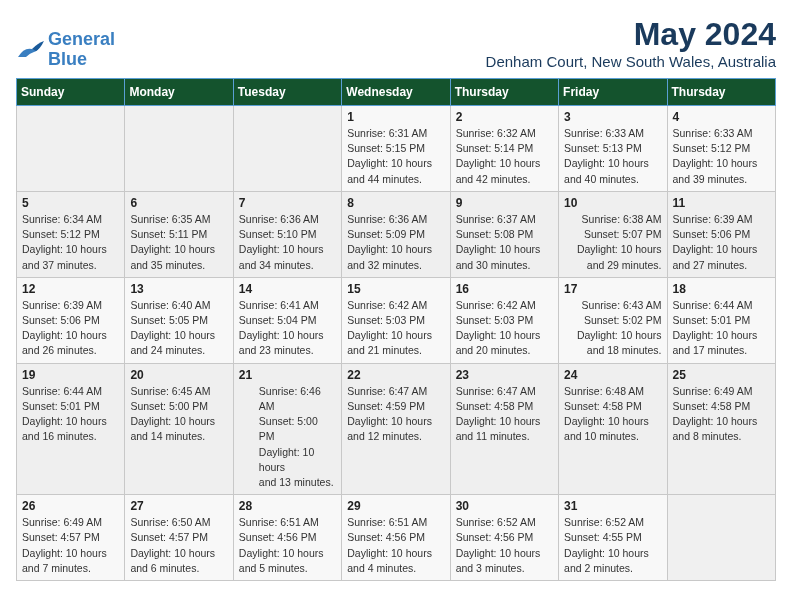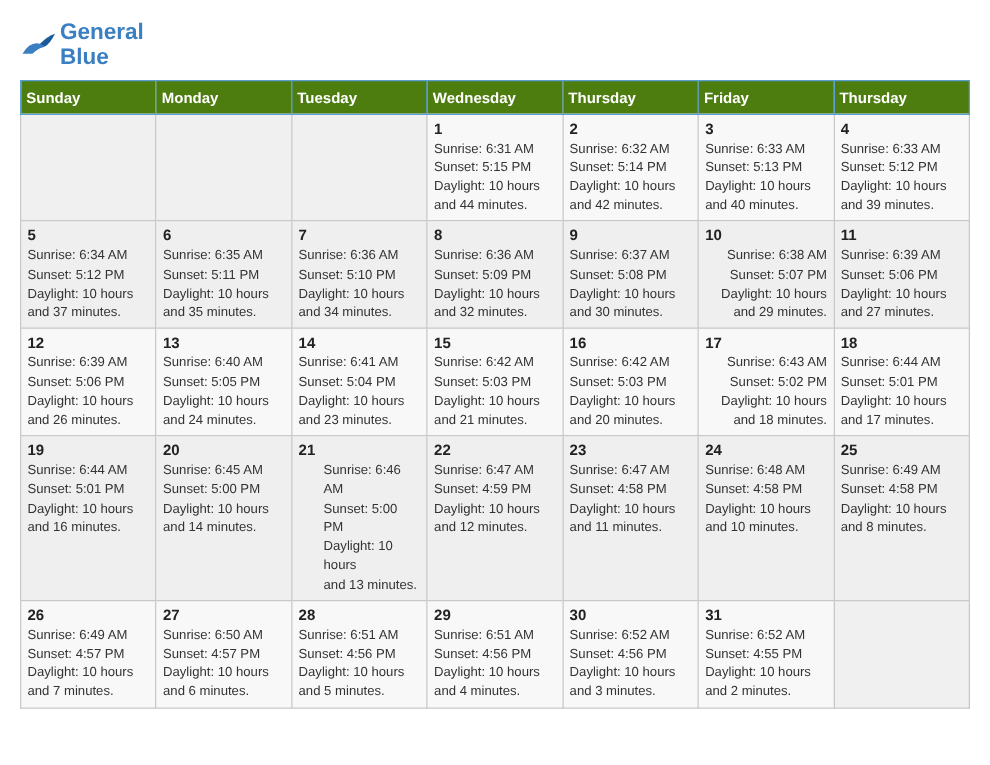--- a/index.html
+++ b/index.html
@@ -6,23 +6,22 @@
     body {
       font-family: Arial, sans-serif;
       background: #fff;
       width: 792px;
       min-height: 612px;
       padding: 16px;
     }
     .header {
       display: flex;
       justify-content: space-between;
-      align-items: flex-start;
+      align-items: flex-end;
       margin-bottom: 8px;
-      flex-direction: column;
     }
     .logo {
       display: flex;
       align-items: center;
       gap: 4px;
     }
     .logo-text {
       font-size: 18px;
       font-weight: bold;
       color: #1a3a5c;
@@ -47,21 +46,21 @@
       font-size: 15px;
       color: #1a3a5c;
       font-weight: normal;
     }
     .calendar {
       width: 100%;
       border-collapse: collapse;
       font-size: 11px;
     }
     .calendar thead th {
-      background-color: #4d7c0f;
+      background-color: #14532d;
       color: white;
       padding: 6px 4px;
       text-align: left;
       font-size: 12px;
       border: 1px solid #5a9fd4;
     }
     .calendar tbody td {
       border: 1px solid #c8c8c8;
       vertical-align: top;
       padding: 4px 5px;
@@ -98,20 +97,24 @@
   <div class="logo">
     <svg class="logo-bird" viewBox="0 0 28 22" xmlns="http://www.w3.org/2000/svg">
       <path d="M2 18 Q8 8 16 10 Q20 11 24 6 Q22 12 18 13 Q14 14 10 18 Z" fill="#3a7fc1"></path>
       <path d="M16 10 Q22 4 28 2 Q24 10 20 12 Z" fill="#1a5a9a"></path>
     </svg>
     <div class="logo-text">
       <div><span>General</span></div>
       <div style="color:#3a7fc1">Blue</div>
     </div>
   </div>
+  <div class="title-block">
+    <div class="month-title">May 2024</div>
+    <div class="location-title">Denham Court, New South Wales, Australia</div>
+  </div>
 </div>
 
 <table class="calendar">
   <thead>
     <tr>
     <th>Sunday</th>
         <th>Monday</th>
         <th>Tuesday</th>
         <th>Wednesday</th>
         <th>Thursday</th>

